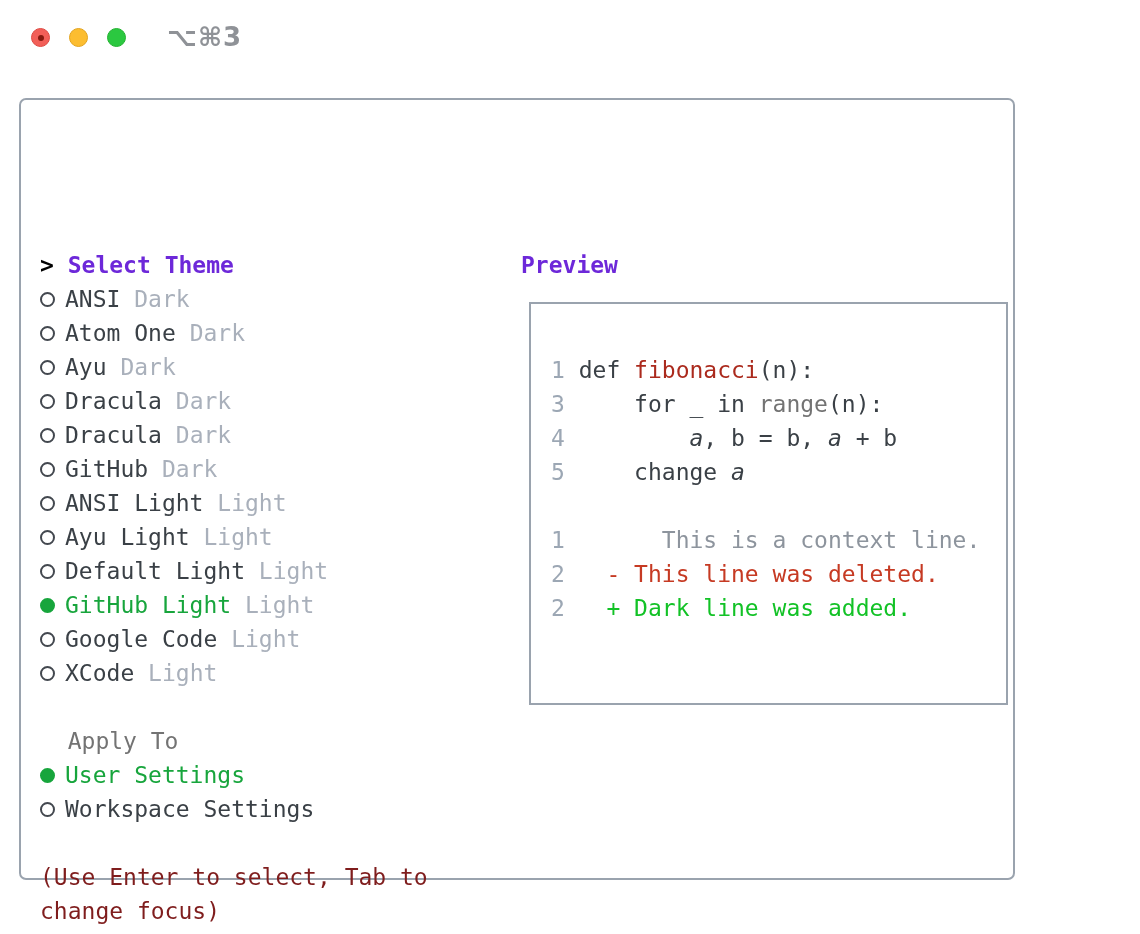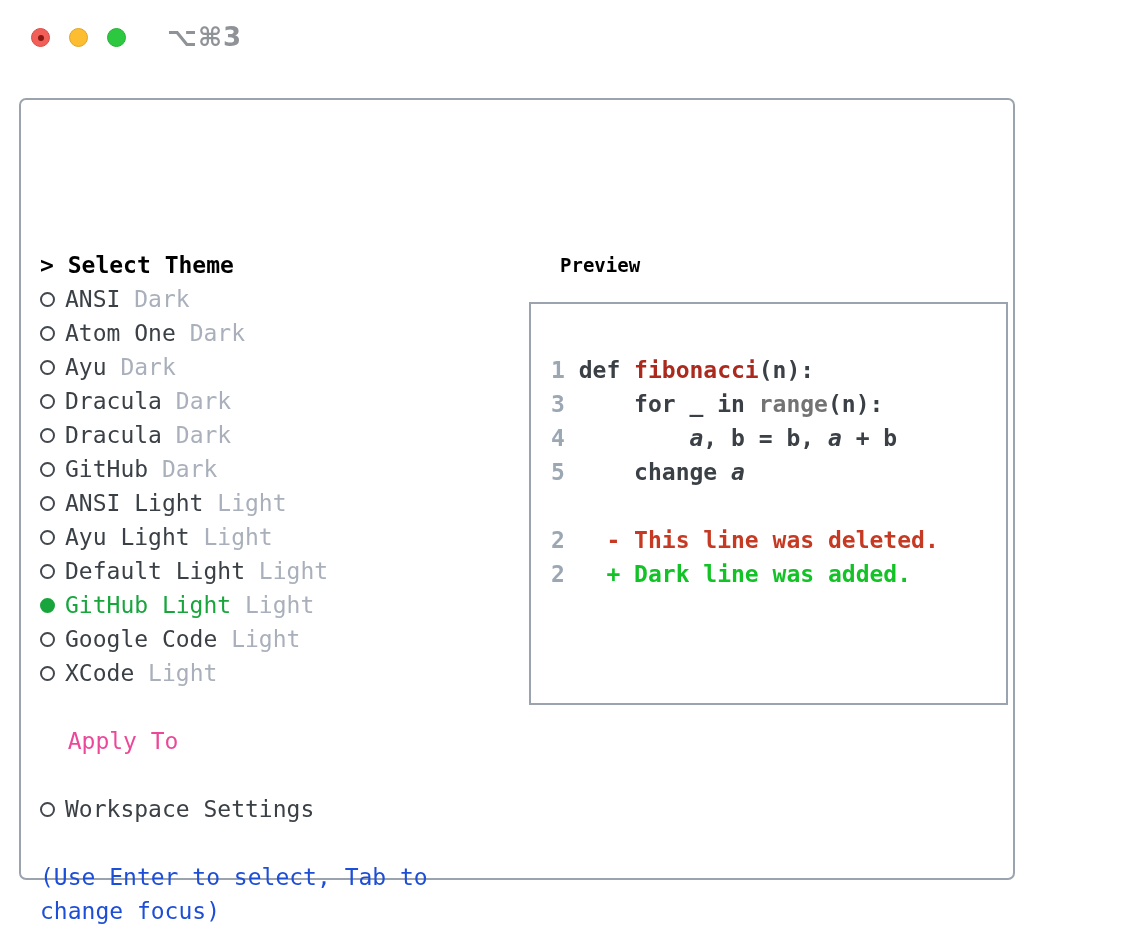--- a/index.html
+++ b/index.html
@@ -34,36 +34,36 @@
 
   .row {
     position:absolute; left:19px; height:34px; display:flex; align-items:center;
     font-size:23px; color:#3a4046; white-space:pre;
   }
   .row .radio {
     width:15px; height:15px; border:2.5px solid #43484f; border-radius:50%;
     margin-right:10px; flex:none;
   }
   .row .radio.selected { background:#17a53c; border-color:#17a53c; }
-  .bold  { font-weight:bold; color:#000000; }
+  .bold  { font-weight:bold; color:#6d28d9; }
   .prefix { font-weight:bold; color:#000000; margin-right:1ch; }
   .indent { padding-left:2ch; }
   .t-name.selected { color:#17a53c; }
   .t-variant { color:#a9b0bb; margin-left:1ch;text-align:right; }
-  .muted { color:#1d4ed8; }
+  .muted { color:#7f1d1d; }
 
   
   .preview-title { position:absolute; left:500px; top:148px; height:34px;
-    display:flex; align-items:center; font-size:19px;margin-left:39px; }
+    display:flex; align-items:center; font-size:23px; }
   .preview-box {
     position:absolute; left:508px; top:202px; width:479px; height:403px;
     border:2px solid #9aa3ae; background:#ffffff;
   }
   .codeblock { position:absolute; left:530px; top:253px; font-size:23px; }
-  .line { height:34px; line-height:34px; white-space:pre;font-weight:bold; }
+  .line { height:34px; line-height:34px; white-space:pre; }
   .tk-ln   { color:#9ca7b4; }
   .tk-code { color:#3a4046; }
   .tk-var  { color:#3a4046; font-style:italic; }
   .tk-fn   { color:#ab2a1d; }
   .tk-num  { color:#0b7d84; }
   .tk-call { color:#737373; }
   .tk-ctx  { color:#8d949d; }
   .tk-del  { color:#c63a23;margin-top:35px; }
   .tk-add  { color:#12c226; }
 </style>
@@ -128,39 +128,44 @@
     <div class="row" style="top:522px">
       <span class="radio"></span>
       <span class="t-name">Google Code</span><span class="t-variant">Light</span>
     </div>
     <div class="row" style="top:556px">
       <span class="radio"></span>
       <span class="t-name">XCode</span><span class="t-variant">Light</span>
     </div>
 
     <div class="row indent" style="top:624px">
-      <span style="color:#ec4899">Apply To</span>
+      <span style="color:#737373">Apply To</span>
+    </div>
+    <div class="row" style="top:658px">
+      <span class="radio selected"></span>
+      <span class="t-name selected">User Settings</span>
     </div>
     <div class="row" style="top:692px">
       <span class="radio"></span>
       <span class="t-name">Workspace Settings</span>
     </div>
 
     <div class="row muted" style="top:760px">(Use Enter to select, Tab to</div>
     <div class="row muted" style="top:794px">change focus)</div>
 
     <div class="preview-title">
       <span class="bold">Preview</span>
     </div>
     <div class="preview-box"></div>
 
     <div class="codeblock">
       <div class="line"><span class="tk-ln">1 </span><span class="tk-code">def </span><span class="tk-fn">fibonacci</span><span class="tk-code">(n):</span></div>
       <div class="line"><span class="tk-ln">3 </span><span class="tk-code">    for _ in </span><span class="tk-call">range</span><span class="tk-code">(n):</span></div>
       <div class="line"><span class="tk-ln">4 </span><span class="tk-code">        </span><span class="tk-var">a</span><span class="tk-code">, b = b, </span><span class="tk-var">a</span><span class="tk-code"> + b</span></div>
       <div class="line"><span class="tk-ln">5 </span><span class="tk-code">    change </span><span class="tk-var">a</span></div>
       <div class="line"></div>
+      <div class="line"><span class="tk-ln">1 </span><span class="tk-ctx">      This is a context line.</span></div>
       <div class="line"><span class="tk-ln">2 </span><span class="tk-del">  - This line was deleted.</span></div>
       <div class="line"><span class="tk-ln">2 </span><span class="tk-add">  + Dark line was added.</span></div>
     </div>
 
   </div>
 </div>
 
 </body></html>

